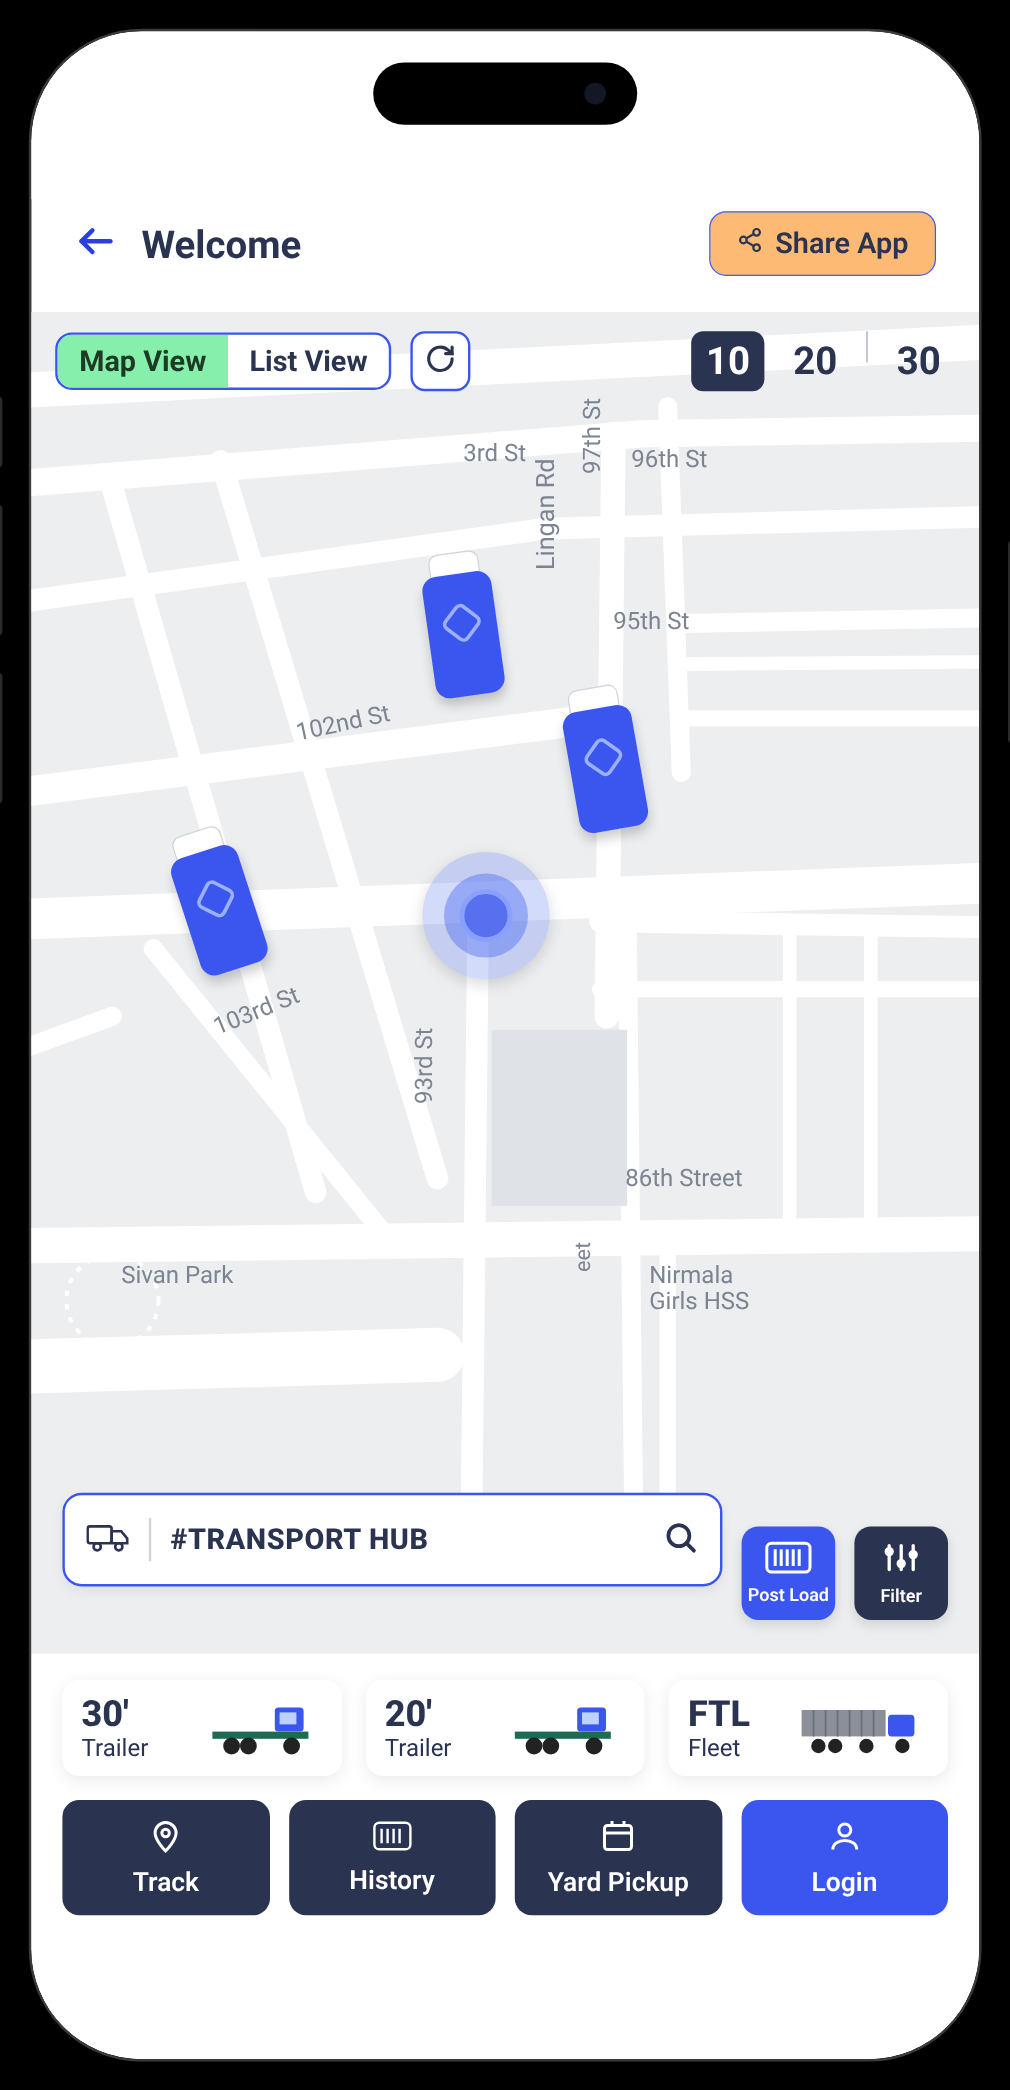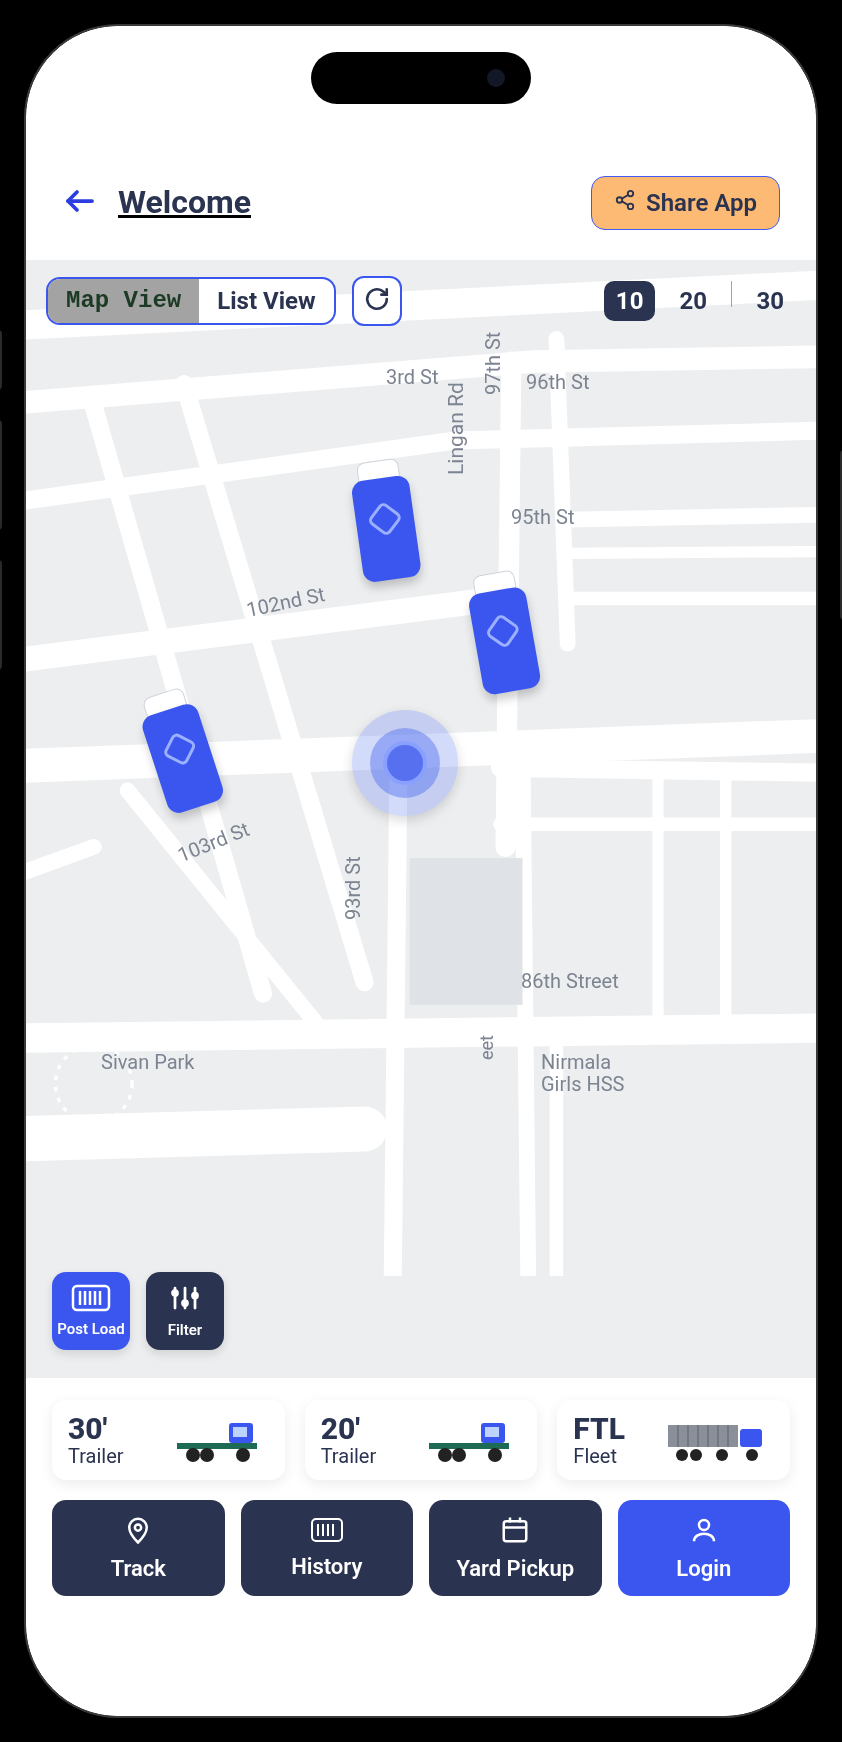--- a/index.html
+++ b/index.html
@@ -45,21 +45,21 @@
   .sb-right { right:-6px; top:450px; width:8px; height:170px; }
 
   .screen { flex: 1; background: #fff; border-radius: 92px; overflow: hidden; display:flex; flex-direction:column; }
   .status-gap { height: 140px; background:#fff; }
 
   
   .header {
     display:flex; align-items:center; justify-content:space-between;
     padding: 10px 36px 30px 36px;
   }
-  .hdr-left { display:flex; align-items:flex-start; gap: 20px; text-decoration: underline; }
+  .hdr-left { display:flex; align-items:flex-end; gap: 20px; }
   .back-arrow svg { stroke:#2b3fe0; }
   .title { font-size: 32px; font-weight: 700; color:#2a3350; }
   .share-btn {
     border: 1.5px solid #3f5bf0; color:#2a3350;
     border-radius: 14px; padding: 12px 22px;
     display:flex; align-items:center; gap:10px;
     font-size: 24px; font-weight:600; background:#fdba74;
   }
 
   
@@ -86,28 +86,28 @@
   
   .top-controls {
     position:absolute; top:16px; left:20px; right:20px;
     display:flex; align-items:center; justify-content:space-between;
   }
   .seg-group { display:flex; align-items:center; gap:16px; }
   .segmented {
     display:flex; background:#fff; border:2px solid #3a56ef; border-radius:14px; overflow:hidden;
   }
   .seg-btn { padding: 8px 18px; font-size:24px; font-weight:700; color:#2a3350; }
-  .seg-btn.active { background:#a3a3a3; color:#1d3a25;font-family:Liberation Mono, monospace; }
+  .seg-btn.active { background:#86efac; color:#1d3a25; }
   .refresh-btn {
     width:50px; height:50px; border:2px solid #3a56ef; border-radius:12px;
     background:#fff; display:flex; align-items:center; justify-content:center;
   }
   .radius-group {
     display:flex; align-items:flex-start; gap:12px;
-    font-size:24px; font-weight:700; color:#2a3350;
+    font-size:32px; font-weight:700; color:#2a3350;
   }
   .radius-item { padding:6px 12px; border-radius:10px; }
   .radius-item.active { background:#2a3350; color:#fff; }
   .radius-sep { width:1.5px; height:26px; background:#9aa2b4; }
 
   
   .veh { position:absolute; width:58px; height:120px; }
   .veh .cab { position:absolute; top:0; left:8px; right:8px; height:22px; background:#fff; border-radius:8px 8px 4px 4px; border:1.5px solid #cfd3da;}
   .veh .body { position:absolute; top:18px; left:0; right:0; bottom:0; background:#3a56ef; border-radius:12px; box-shadow:0 6px 10px rgba(0,0,0,.2);}
   .veh .body::after{
@@ -138,20 +138,21 @@
     display:flex; align-items:center; padding:0 18px; gap:16px; height:78px;
     box-shadow:0 4px 10px rgba(0,0,0,.06);
   }
   .search-box .divider { width:2px; height:36px; background:#cfd3da; }
   .search-text { flex:1; font-size:24px; font-weight:800; letter-spacing:.5px; color:#2a3350; }
   .sq-btn {
     width:78px; height:78px; border-radius:14px;
     display:flex; flex-direction:column; align-items:center; justify-content:center; gap:4px;
     color:#fff; font-size:15px; font-weight:600;
     box-shadow:0 4px 10px rgba(0,0,0,.12);
+    margin-top:28px;
   }
   .sq-blue { background:#3a56ef; }
   .sq-dark { background:#2a3350; }
 
   
   .bottom-area { background:#fff; padding: 22px 26px 120px; display:flex; flex-direction:column; gap:20px; }
   .cards { display:flex; gap:20px; }
   .card {
     flex:1; background:#fff; border-radius:14px; padding:14px 16px 12px;
     box-shadow:0 4px 14px rgba(0,0,0,.08);
@@ -289,20 +290,38 @@
           </div>
           <div class="radius-group">
             <div class="radius-item active">10</div>
             <div class="radius-item">20</div>
             <div class="radius-sep"></div>
             <div class="radius-item">30</div>
           </div>
         </div>
 
         <div class="search-row">
+          <div class="search-box">
+            <span>
+              <svg width="36" height="28" viewBox="0 0 36 28" fill="none" stroke="#2a3350" stroke-width="2.2">
+                  <rect x="1" y="5" width="20" height="14" rx="2"></rect>
+                  <path d="M21 9 h8 l5 6 v4 h-13z"></path>
+                  <circle cx="9" cy="22" r="3"></circle>
+                  <circle cx="27" cy="22" r="3"></circle>
+                </svg>
+            </span>
+            <div class="divider"></div>
+            <div class="search-text">#TRANSPORT HUB</div>
+            <span>
+              <svg width="30" height="30" viewBox="0 0 24 24" fill="none" stroke="#2a3350" stroke-width="2.5" stroke-linecap="round">
+                  <circle cx="11" cy="11" r="7"></circle>
+                  <line x1="21" y1="21" x2="16" y2="16"></line>
+                </svg>
+            </span>
+          </div>
           <div class="sq-btn sq-blue">
             <span>
               <svg width="40" height="28" viewBox="0 0 40 28" fill="none" stroke="#fff" stroke-width="2.5">
                   <rect x="2" y="2" width="36" height="24" rx="4"></rect>
                   <line x1="9" y1="7" x2="9" y2="21"></line>
                   <line x1="14" y1="7" x2="14" y2="21"></line>
                   <line x1="19" y1="7" x2="19" y2="21"></line>
                   <line x1="24" y1="7" x2="24" y2="21"></line>
                   <line x1="29" y1="7" x2="29" y2="21"></line>
                 </svg>

